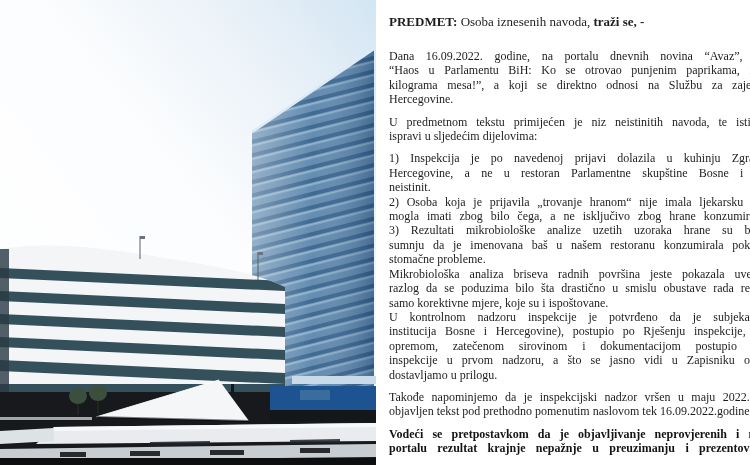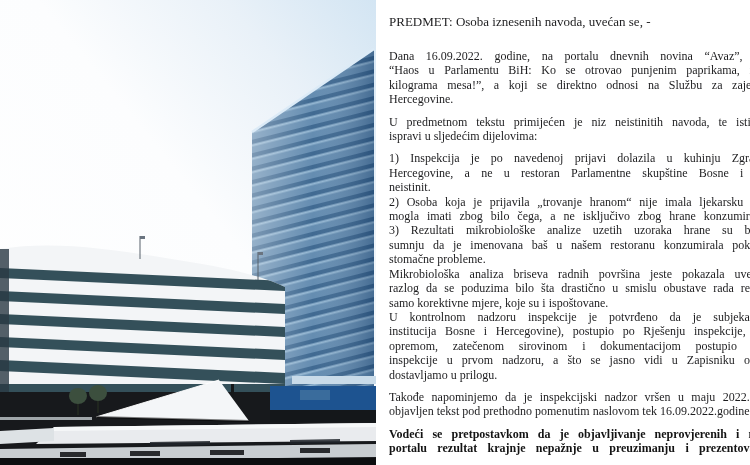--- a/index.html
+++ b/index.html
@@ -14,21 +14,21 @@
     position:absolute;left:389px;top:14px;width:430px;color:#1d1d1f;
   }
   .line{
     font-size:12px;line-height:14.4px;text-align:left;
     font-family:"Liberation Serif",serif;
   }
   .line.cut{text-align:justify;text-align-last:justify;}
   .line.b{font-weight:bold;color:#141414;}
   .line.gap{margin-top:8px;}
   .subject{font-size:13px;line-height:15px;margin-bottom:20px;}
-  .subject .bseg{font-weight:normal;margin-top:32px;}
+  .subject .bseg{font-weight:bold;margin-top:32px;}
 </style>
 </head>
 <body>
 
 <div class="photo">
   <svg width="376" height="465" viewBox="0 0 376 465" xmlns="http://www.w3.org/2000/svg">
     <defs>
       <linearGradient id="sky" x1="0" y1="1" x2="1" y2="0">
         <stop offset="0" stop-color="#ffffff"></stop>
         <stop offset="0.55" stop-color="#fcfdfe"></stop>
@@ -120,21 +120,21 @@
         <rect x="130" y="451" width="30" height="5"></rect>
         <rect x="210" y="450" width="34" height="5"></rect>
         <rect x="300" y="448" width="30" height="5"></rect>
       </g>
       <rect x="0" y="458" width="376" height="7" fill="#0c0e10"></rect>
     </g>
   </svg>
 </div>
 
 <div class="doc">
-  <div class="line subject"><span class="bseg">PREDMET:</span><span> Osoba iznesenih navoda, </span><span class="bseg">uvećan se, -</span></div>
+  <div class="line subject"><span class="bseg">PREDMET:</span><span> Osoba iznesenih navoda, </span><span class="bseg">traži se, -</span></div>
   <div id="doc-lines">
       <div class="line cut">Dana 16.09.2022. godine, na portalu dnevnih novina “Avaz”, objavljen je</div>
       <div class="line cut">“Haos u Parlamentu BiH: Ko se otrovao punjenim paprikama, inspekcija na</div>
       <div class="line cut">kilograma mesa!”, a koji se direktno odnosi na Službu za zajedničke poslo</div>
       <div class="line">Hercegovine.</div>
       <div class="line cut gap">U predmetnom tekstu primijećen je niz neistinitih navoda, te isti demantujem</div>
       <div class="line">ispravi u sljedećim dijelovima:</div>
       <div class="line cut gap">1) Inspekcija je po navedenoj prijavi dolazila u kuhinju Zgrade prijateljs</div>
       <div class="line cut">Hercegovine, a ne u restoran Parlamentne skupštine Bosne i Hercegovine,</div>
       <div class="line">neistinit.</div>

